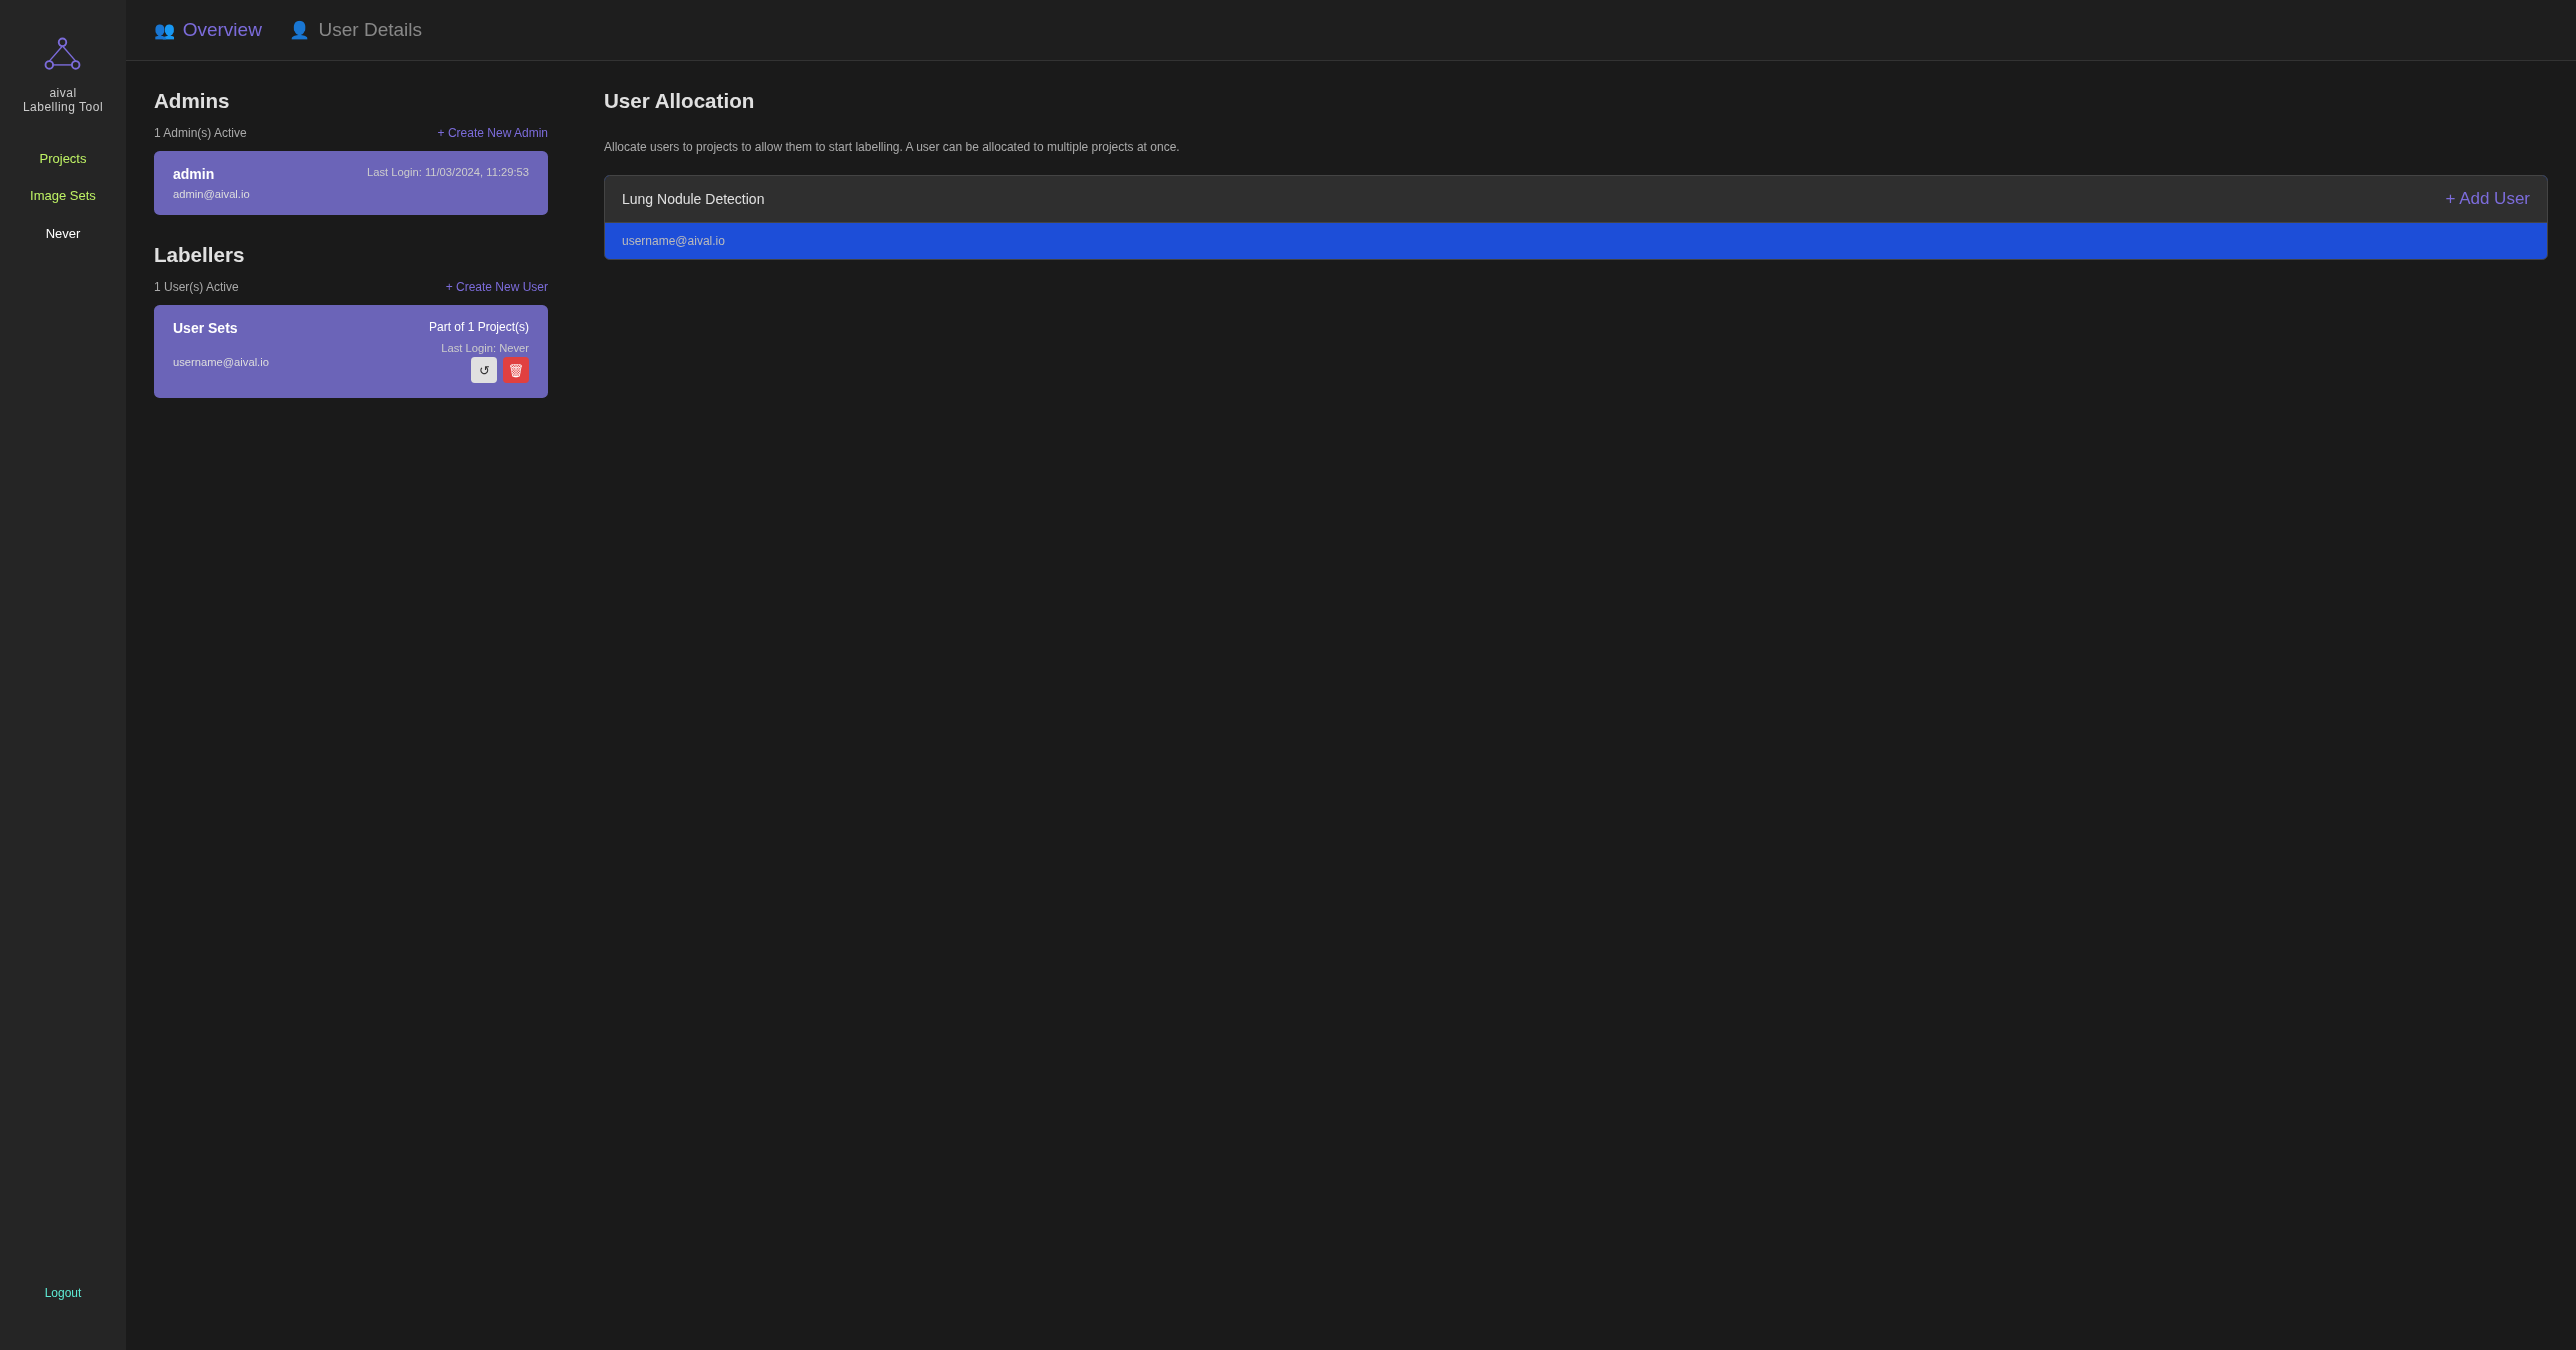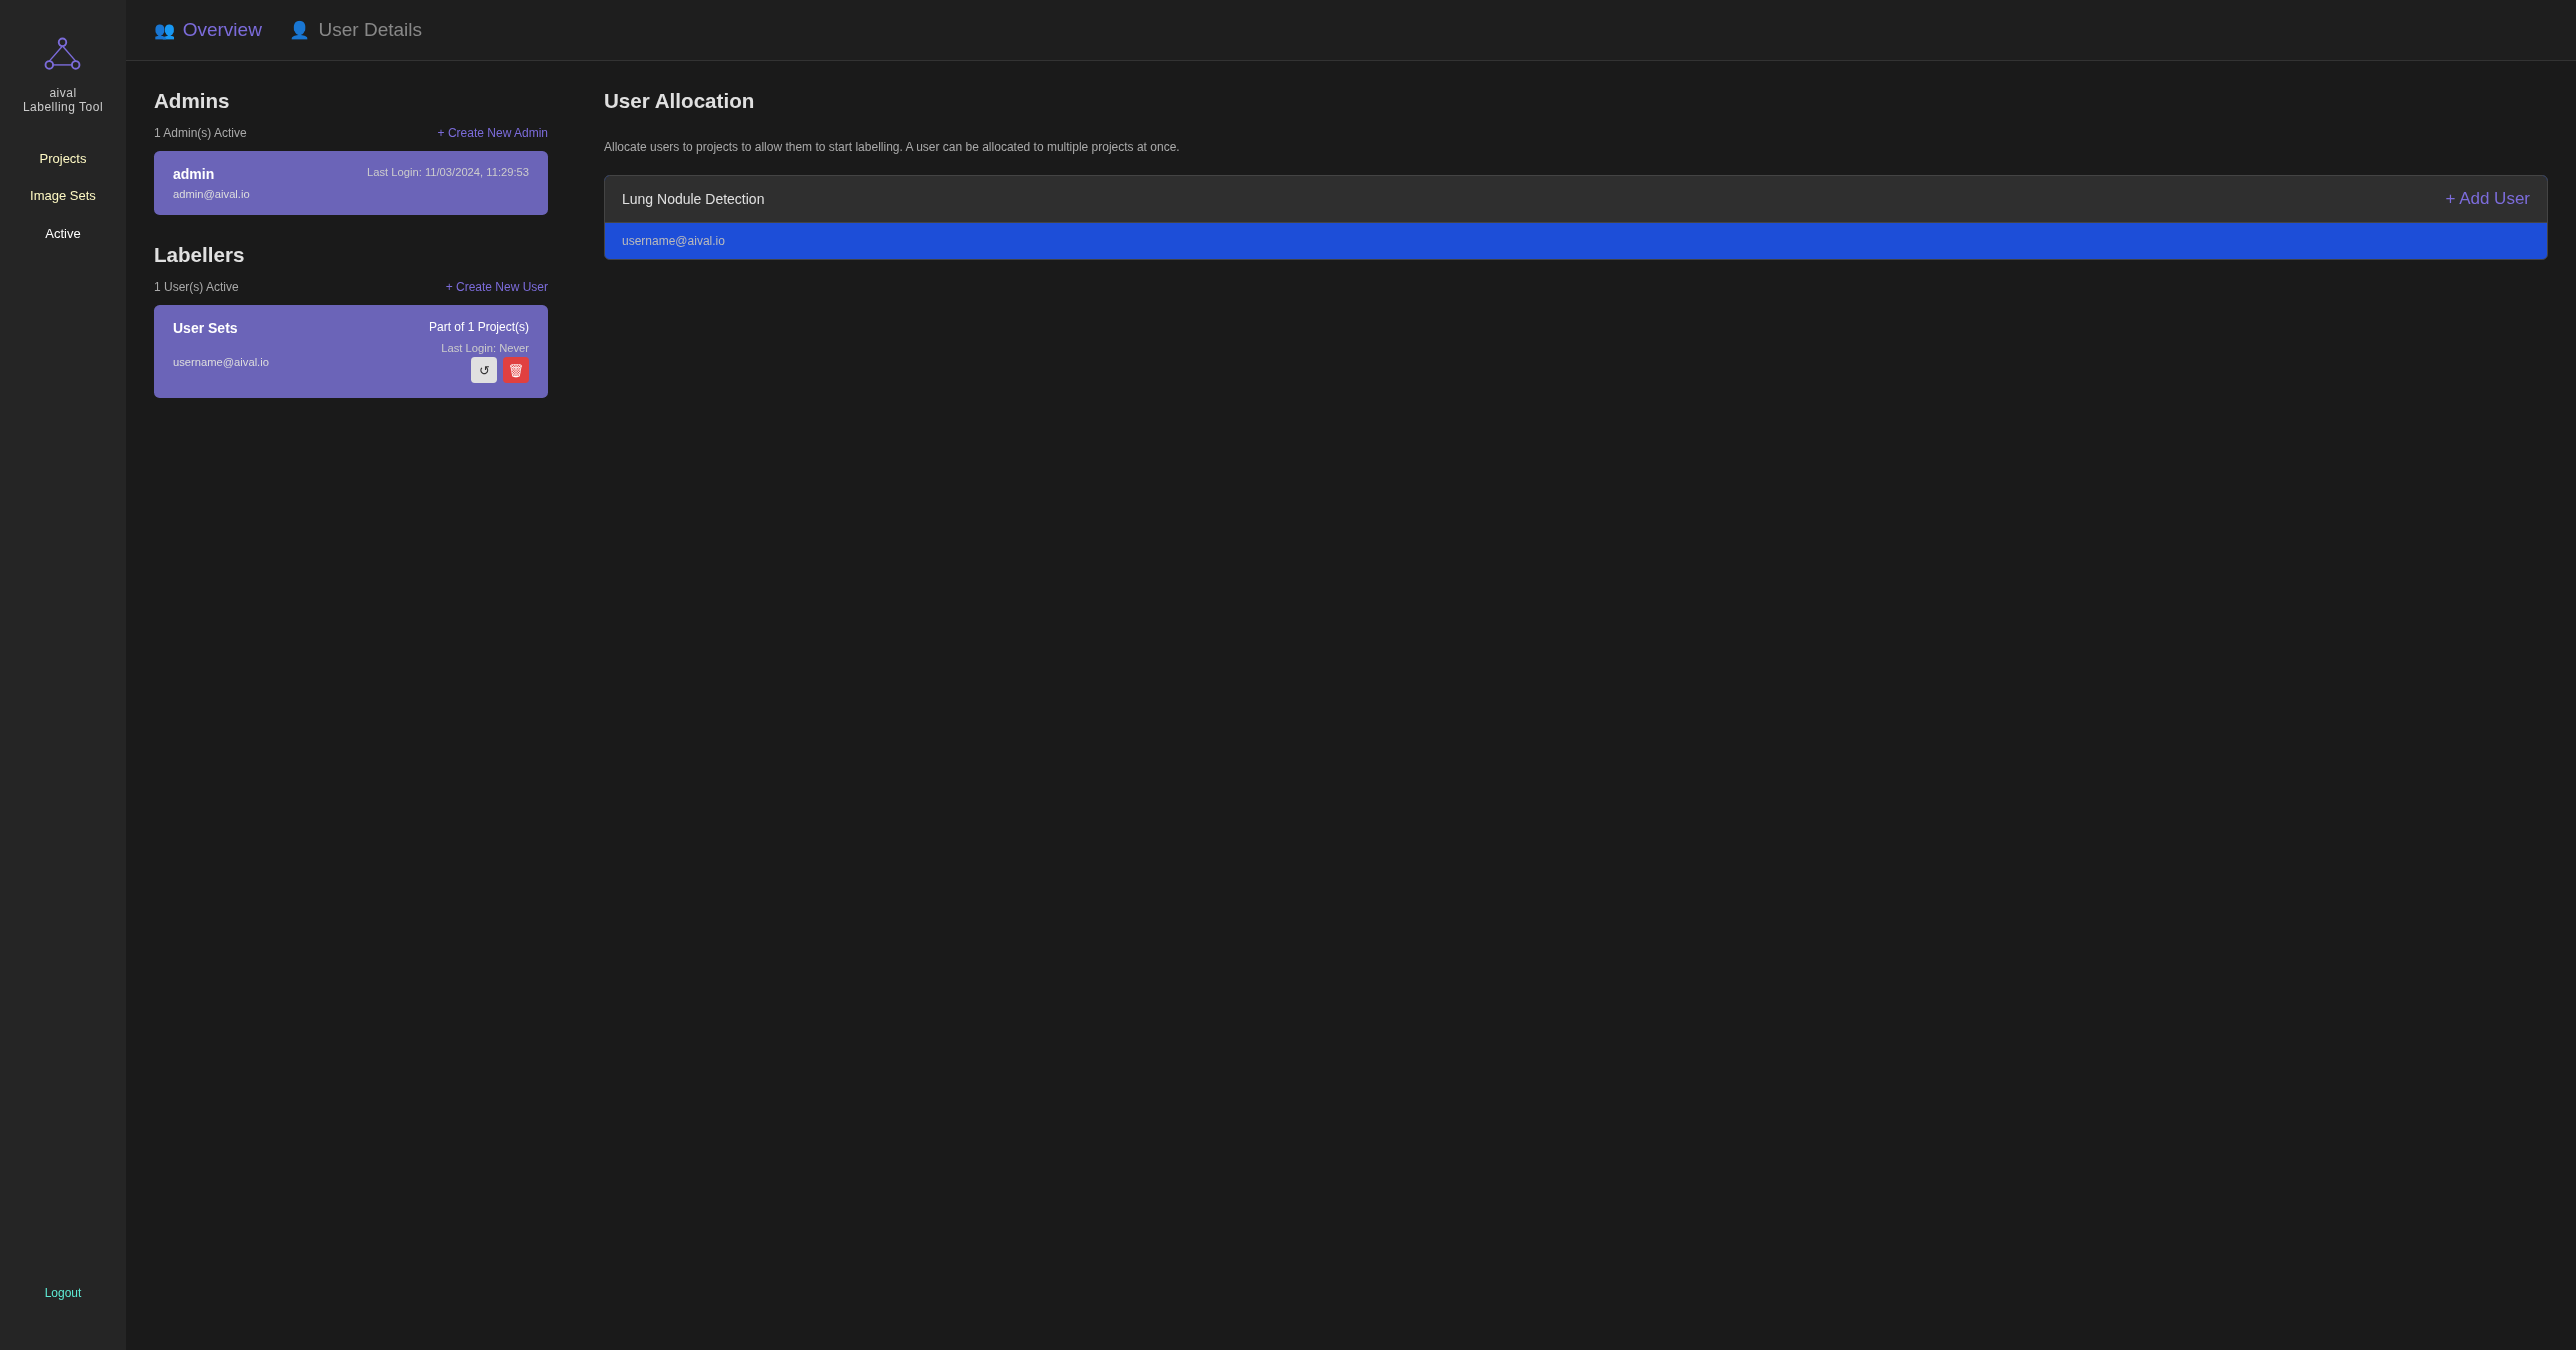--- a/index.html
+++ b/index.html
@@ -42,21 +42,21 @@
       width: 100%;
       display: flex;
       flex-direction: column;
       align-items: center;
       gap: 3.7px;
     }
     .sidebar-item {
       width: 100%;
       text-align: center;
       padding: 9.4px 0;
-      color: #fef9c3;
+      color: #bef264;
       font-size: 13px;
       cursor: pointer;
       transition: color 0.2s;
     }
     .sidebar-item.active { color: #fff; font-weight: 500; }
 
     .sidebar-bottom {
       margin-top: auto;
       width: 100%;
       text-align: center;
@@ -265,21 +265,21 @@
       <line x1="26" y1="16" x2="40" y2="32" stroke="#7c6cdb" stroke-width="1.5"></line>
       <line x1="16" y1="36" x2="36" y2="36" stroke="#7c6cdb" stroke-width="1.5"></line>
     </svg>
     <span class="logo-text">aival</span>
     <span class="logo-text">Labelling Tool</span>
   </div>
 
   <nav class="sidebar-nav">
     <div class="sidebar-item">Projects</div>
     <div class="sidebar-item">Image Sets</div>
-    <div class="sidebar-item active">Active</div>
+    <div class="sidebar-item active">Never</div>
   </nav>
 
   <div class="sidebar-bottom">
     <button class="logout-btn">Logout</button>
   </div>
 </div>
 
 <div class="main-content">
 
   <div class="top-nav">

